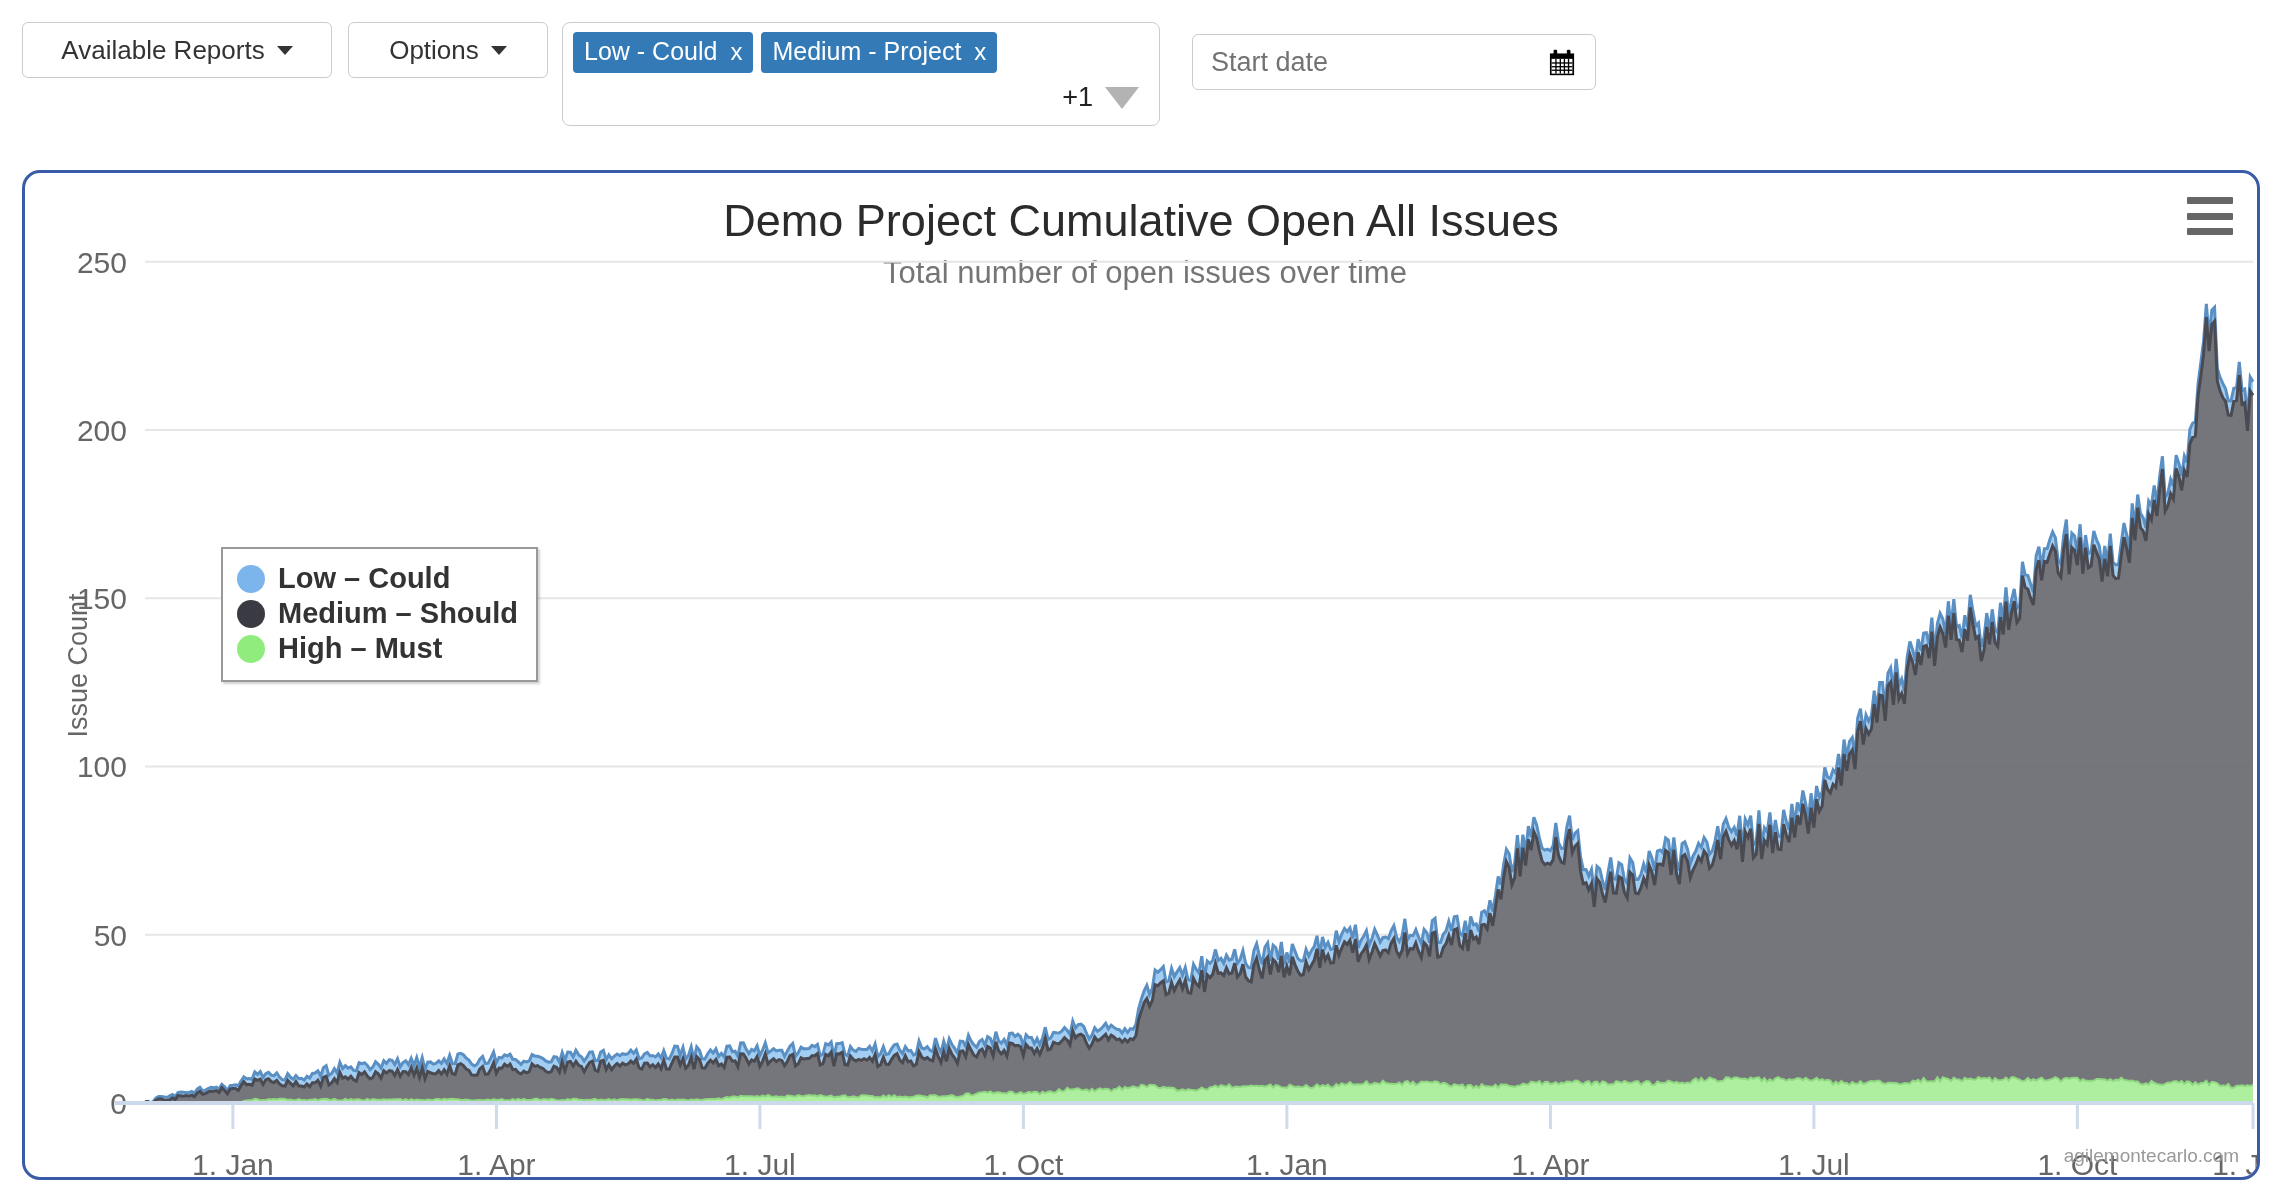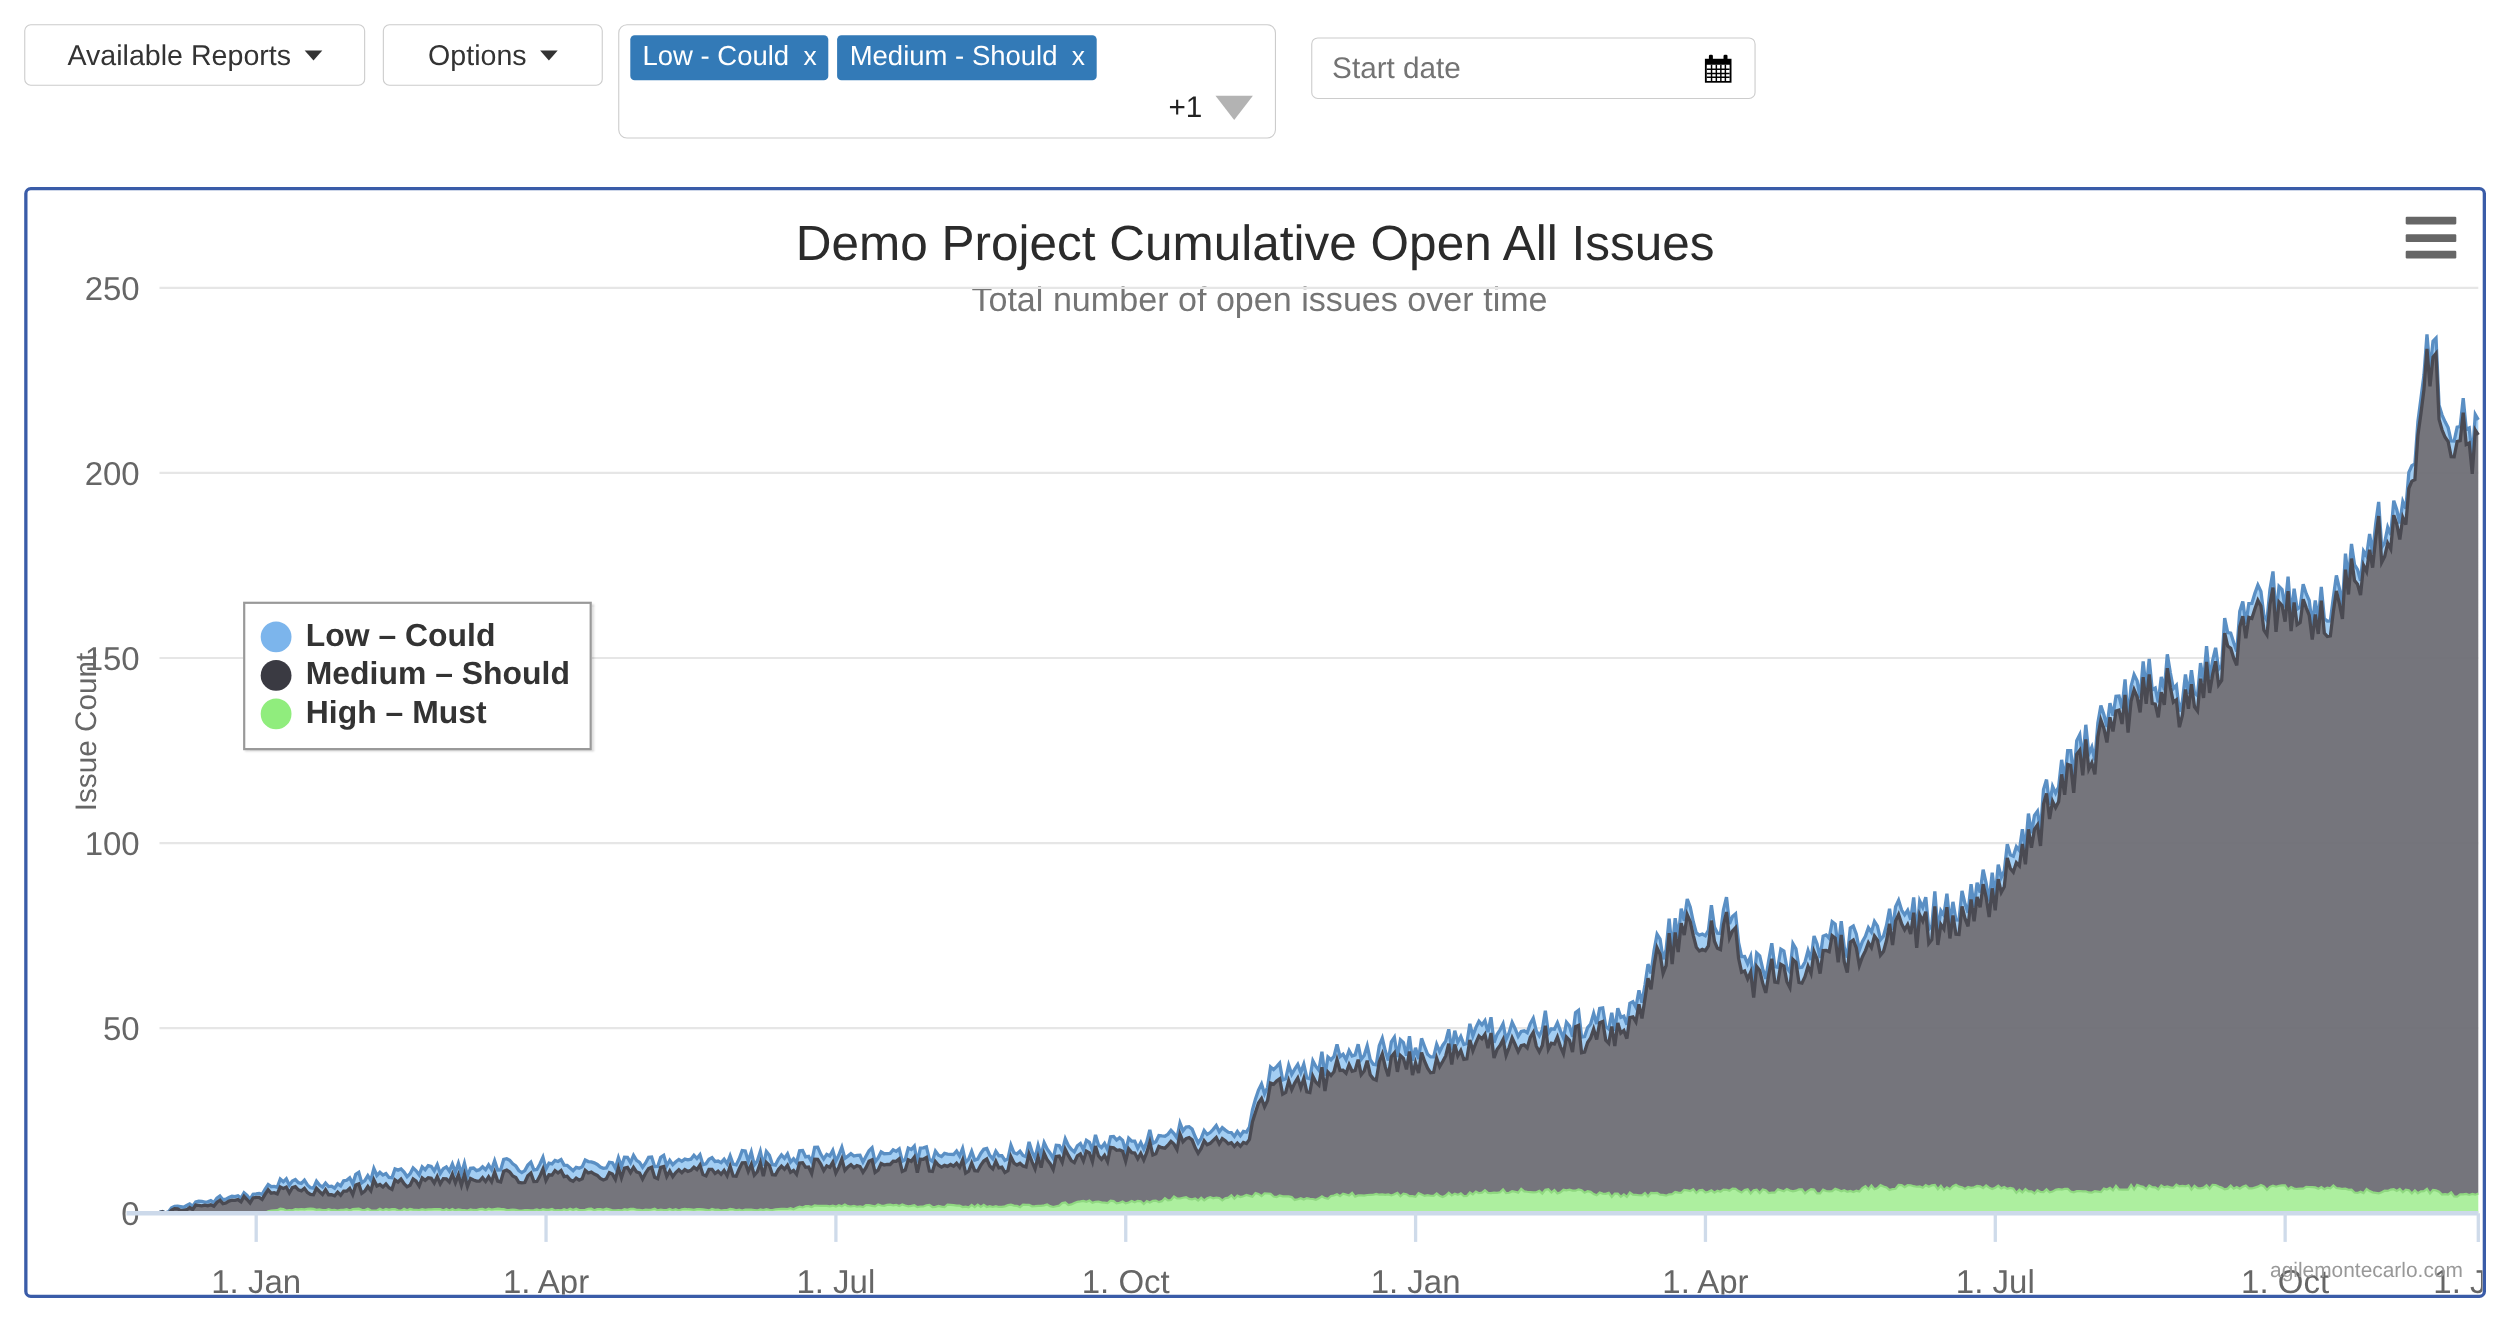--- a/index.html
+++ b/index.html
@@ -93,21 +93,21 @@
   .datefield .ph { color: #737373; font-size: 27px; flex: 1; }
   .cal-icon { width: 30px; height: 29px; display: block; }
 
   
   .panel {
     position: absolute;
     left: 22px; top: 170px;
     width: 2238px; height: 1010px;
     background: #ffffff;
     border: 3px solid #3a5ca8;
-    border-radius: 6px;
+    border-radius: 18px;
     overflow: hidden;
   }
   .chart-title {
     position: absolute; left: 0; top: 22px; width: 100%;
     text-align: center;
     font-size: 45px; color: #2b2b2b;
     font-weight: 400;
   }
   .chart-subtitle {
     position: absolute; left: 4px; top: 82px; width: 100%;
@@ -165,21 +165,21 @@
       <span class="caret"></span>
     </div>
 
     <div class="tagbox">
       <div class="tag-row">
         <div class="tag">
           <span>Low - Could</span>
           <span class="x">x</span>
         </div>
         <div class="tag">
-          <span>Medium - Should</span>
+          <span>Medium - Project</span>
           <span class="x">x</span>
         </div>
       </div>
       <div class="tag-more">
         <span>+1</span>
         <span class="tri-down"></span>
       </div>
     </div>
 
     <div class="datefield">

